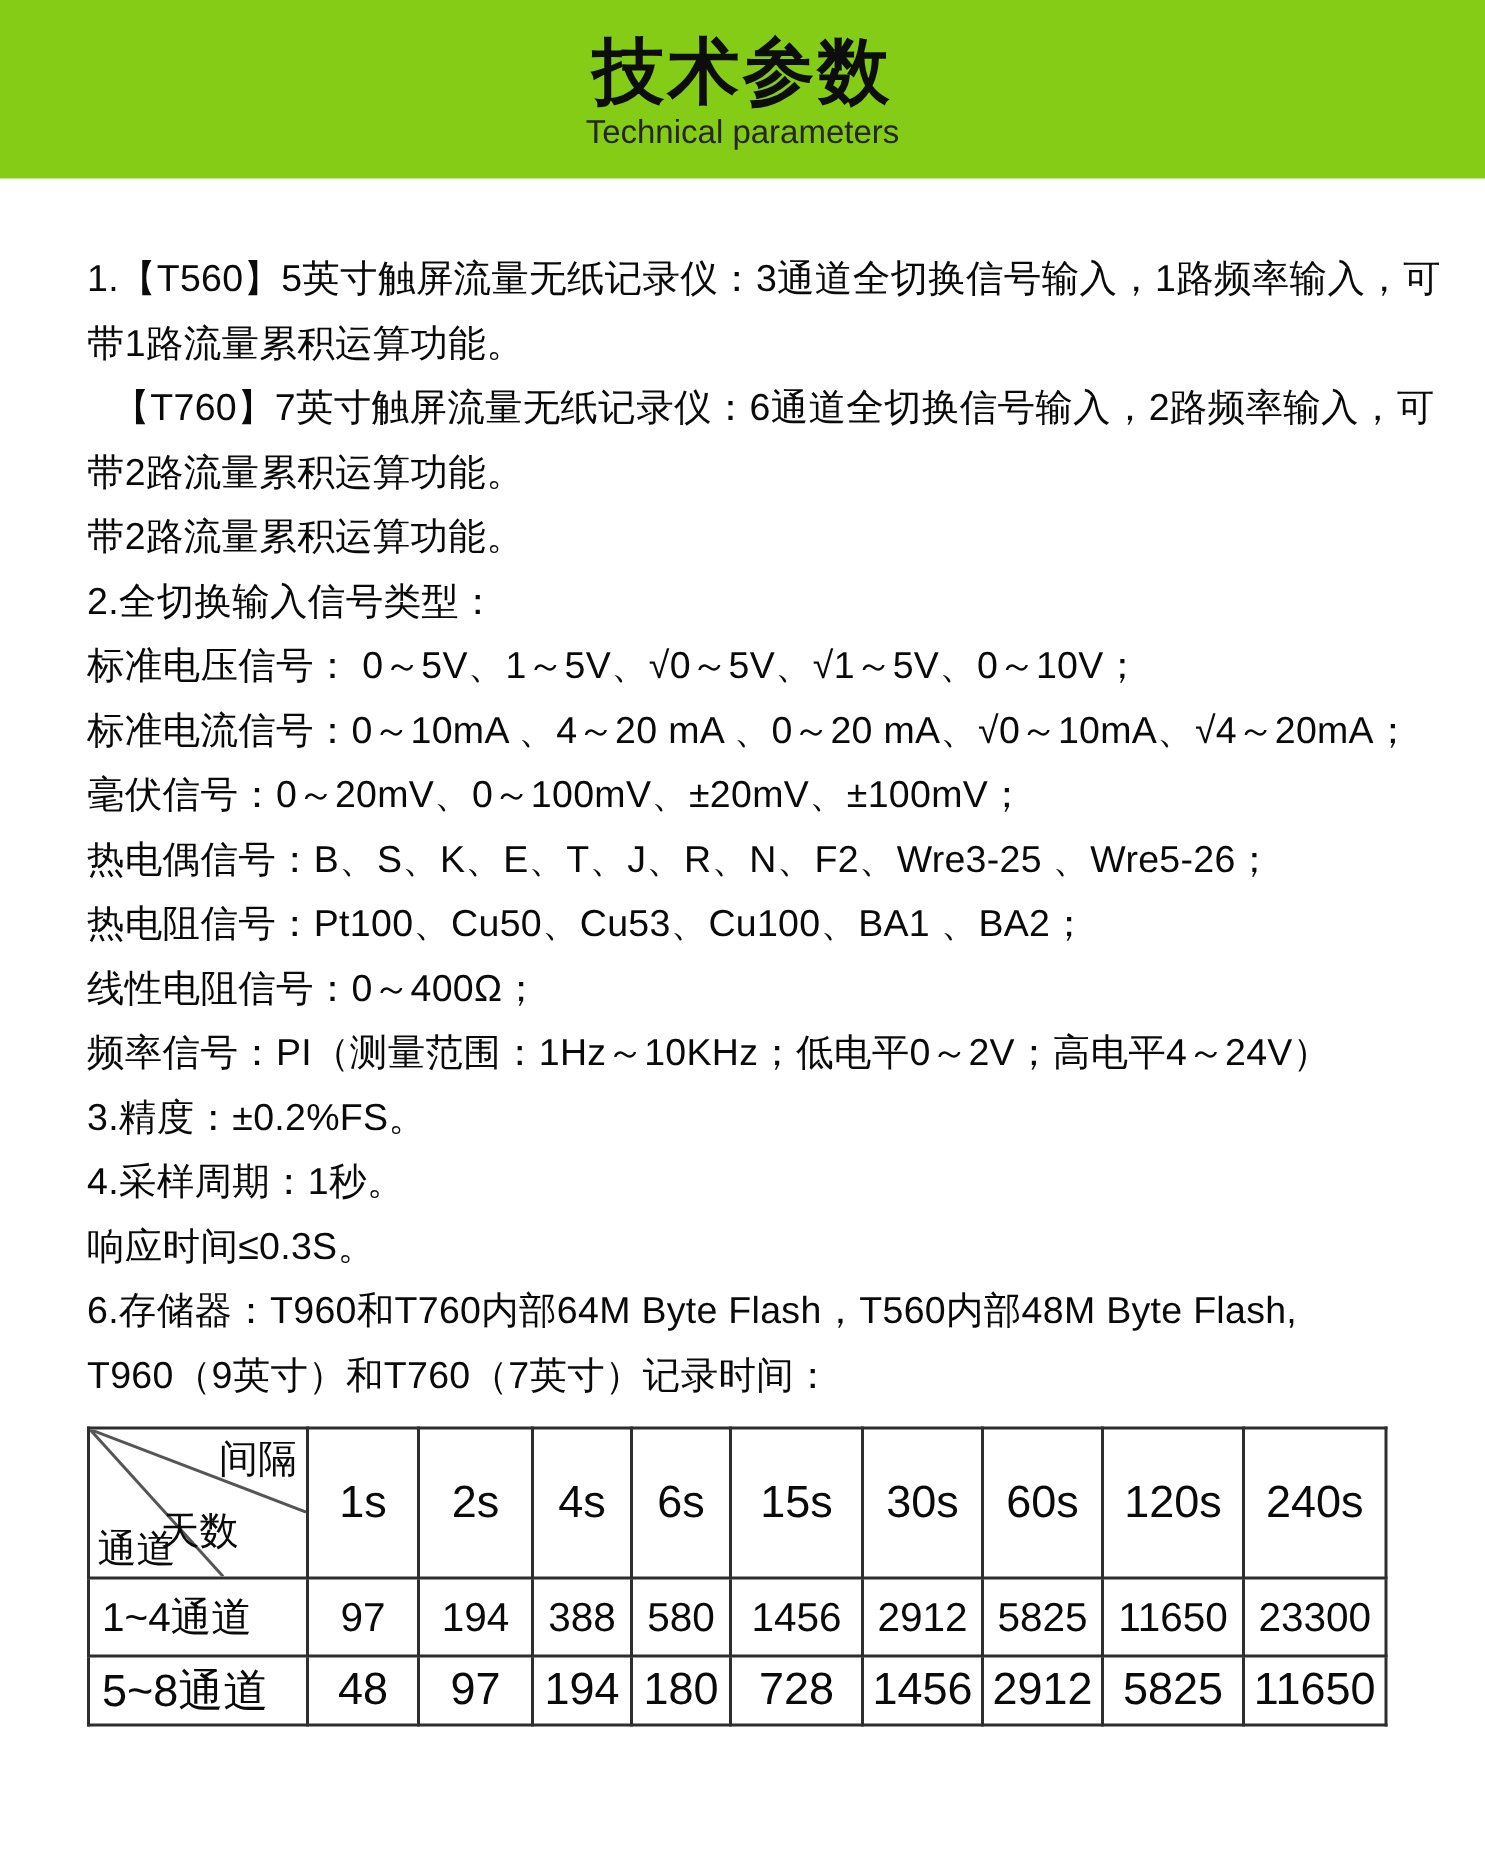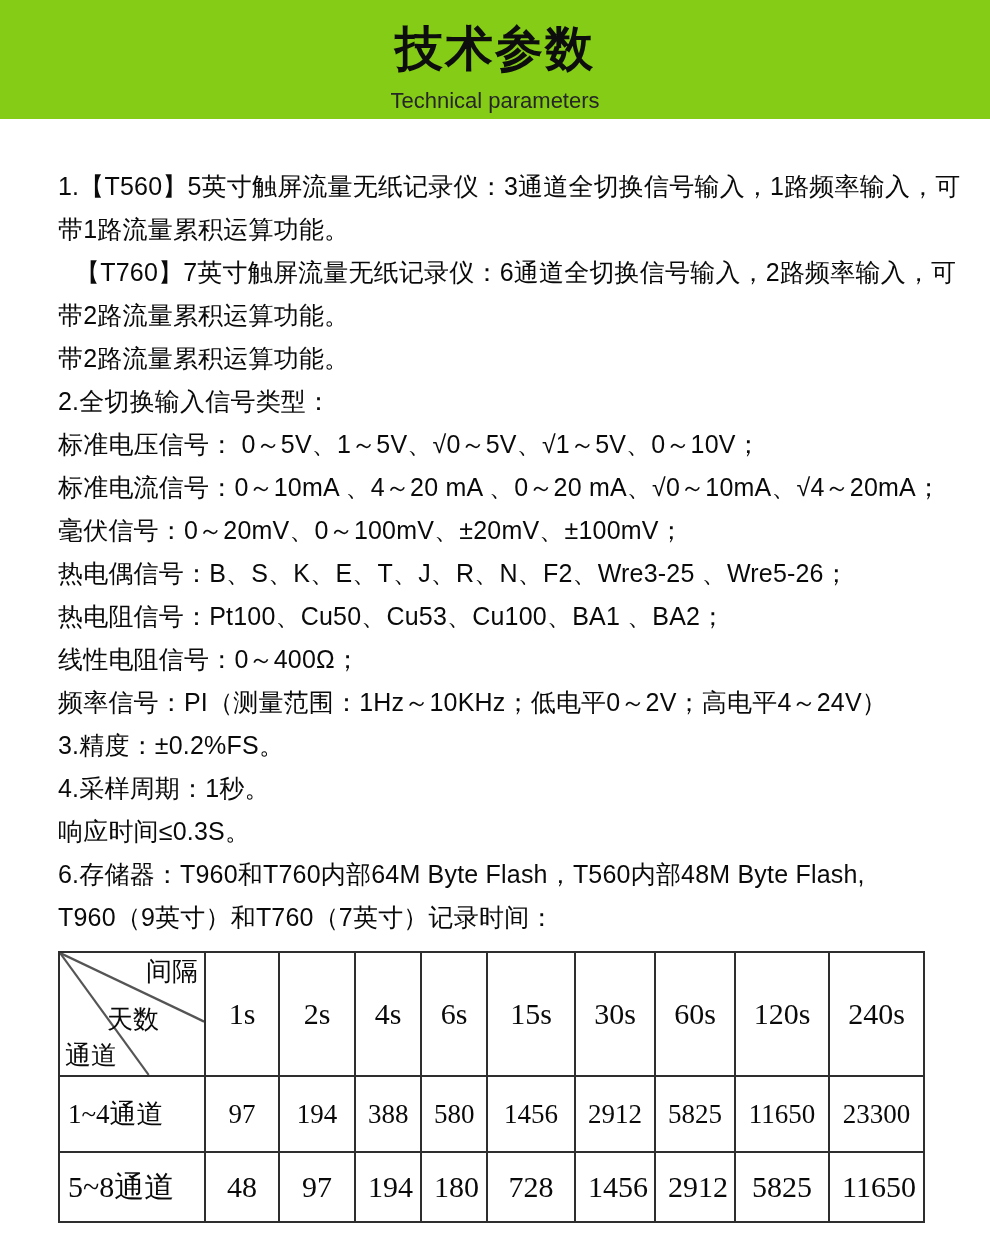--- a/index.html
+++ b/index.html
@@ -6,38 +6,38 @@
   body{
     width:990px;height:1245px;overflow:hidden;background:#ffffff;
     font-family:"Liberation Sans","DejaVu Sans",sans-serif;color:#0a0a0a;
   }
   
   .band{height:119px;background:#84cc16;text-align:center}
   .band h1{
     margin:0;padding-top:23px;font-size:48px;line-height:52px;
     font-weight:700;letter-spacing:2px;color:#0d0d0d;
   }
-  .band .sub{font-size:22px;line-height:24px;margin-top:14px;color:#262626;font-weight:400}
+  .band .sub{font-size:22px;line-height:24px;margin-top:1px;color:#262626;font-weight:400}
 
   
   .content{padding:46px 16px 0 58px}
   .line{
     font-size:25px;line-height:43px;white-space:nowrap;
     font-weight:500;letter-spacing:0.2px;
   }
   .line.indent{padding-left:17px}
 
   
   table.rec{
     border-collapse:collapse;table-layout:fixed;width:865px;
     margin:12px 0 0 58px;
   }
   table.rec th,table.rec td{
-    border:2px solid #2e2e2e;padding:12px;text-align:center;
-    font-weight:500;color:#0a0a0a;overflow:hidden;font-family:Liberation Serif, serif;
+    border:2px solid #2e2e2e;padding:0;text-align:center;
+    font-weight:500;color:#0a0a0a;overflow:hidden;
   }
   table.rec thead th{height:98px;font-size:30px}
   table.rec tbody tr.r1 td{height:50px;font-size:27px}
   table.rec tbody tr.r2 td{height:44px;font-size:30px}
   td.rowlabel{text-align:left !important;padding-left:8px !important;white-space:nowrap}
 
   th.corner{position:relative;padding:0}
   th.corner svg{position:absolute;left:0;top:0;width:100%;height:100%;display:block}
   th.corner .c-lbl{position:absolute;font-size:26px;font-weight:500;line-height:28px}
   .c-top{top:5px;right:6px}

